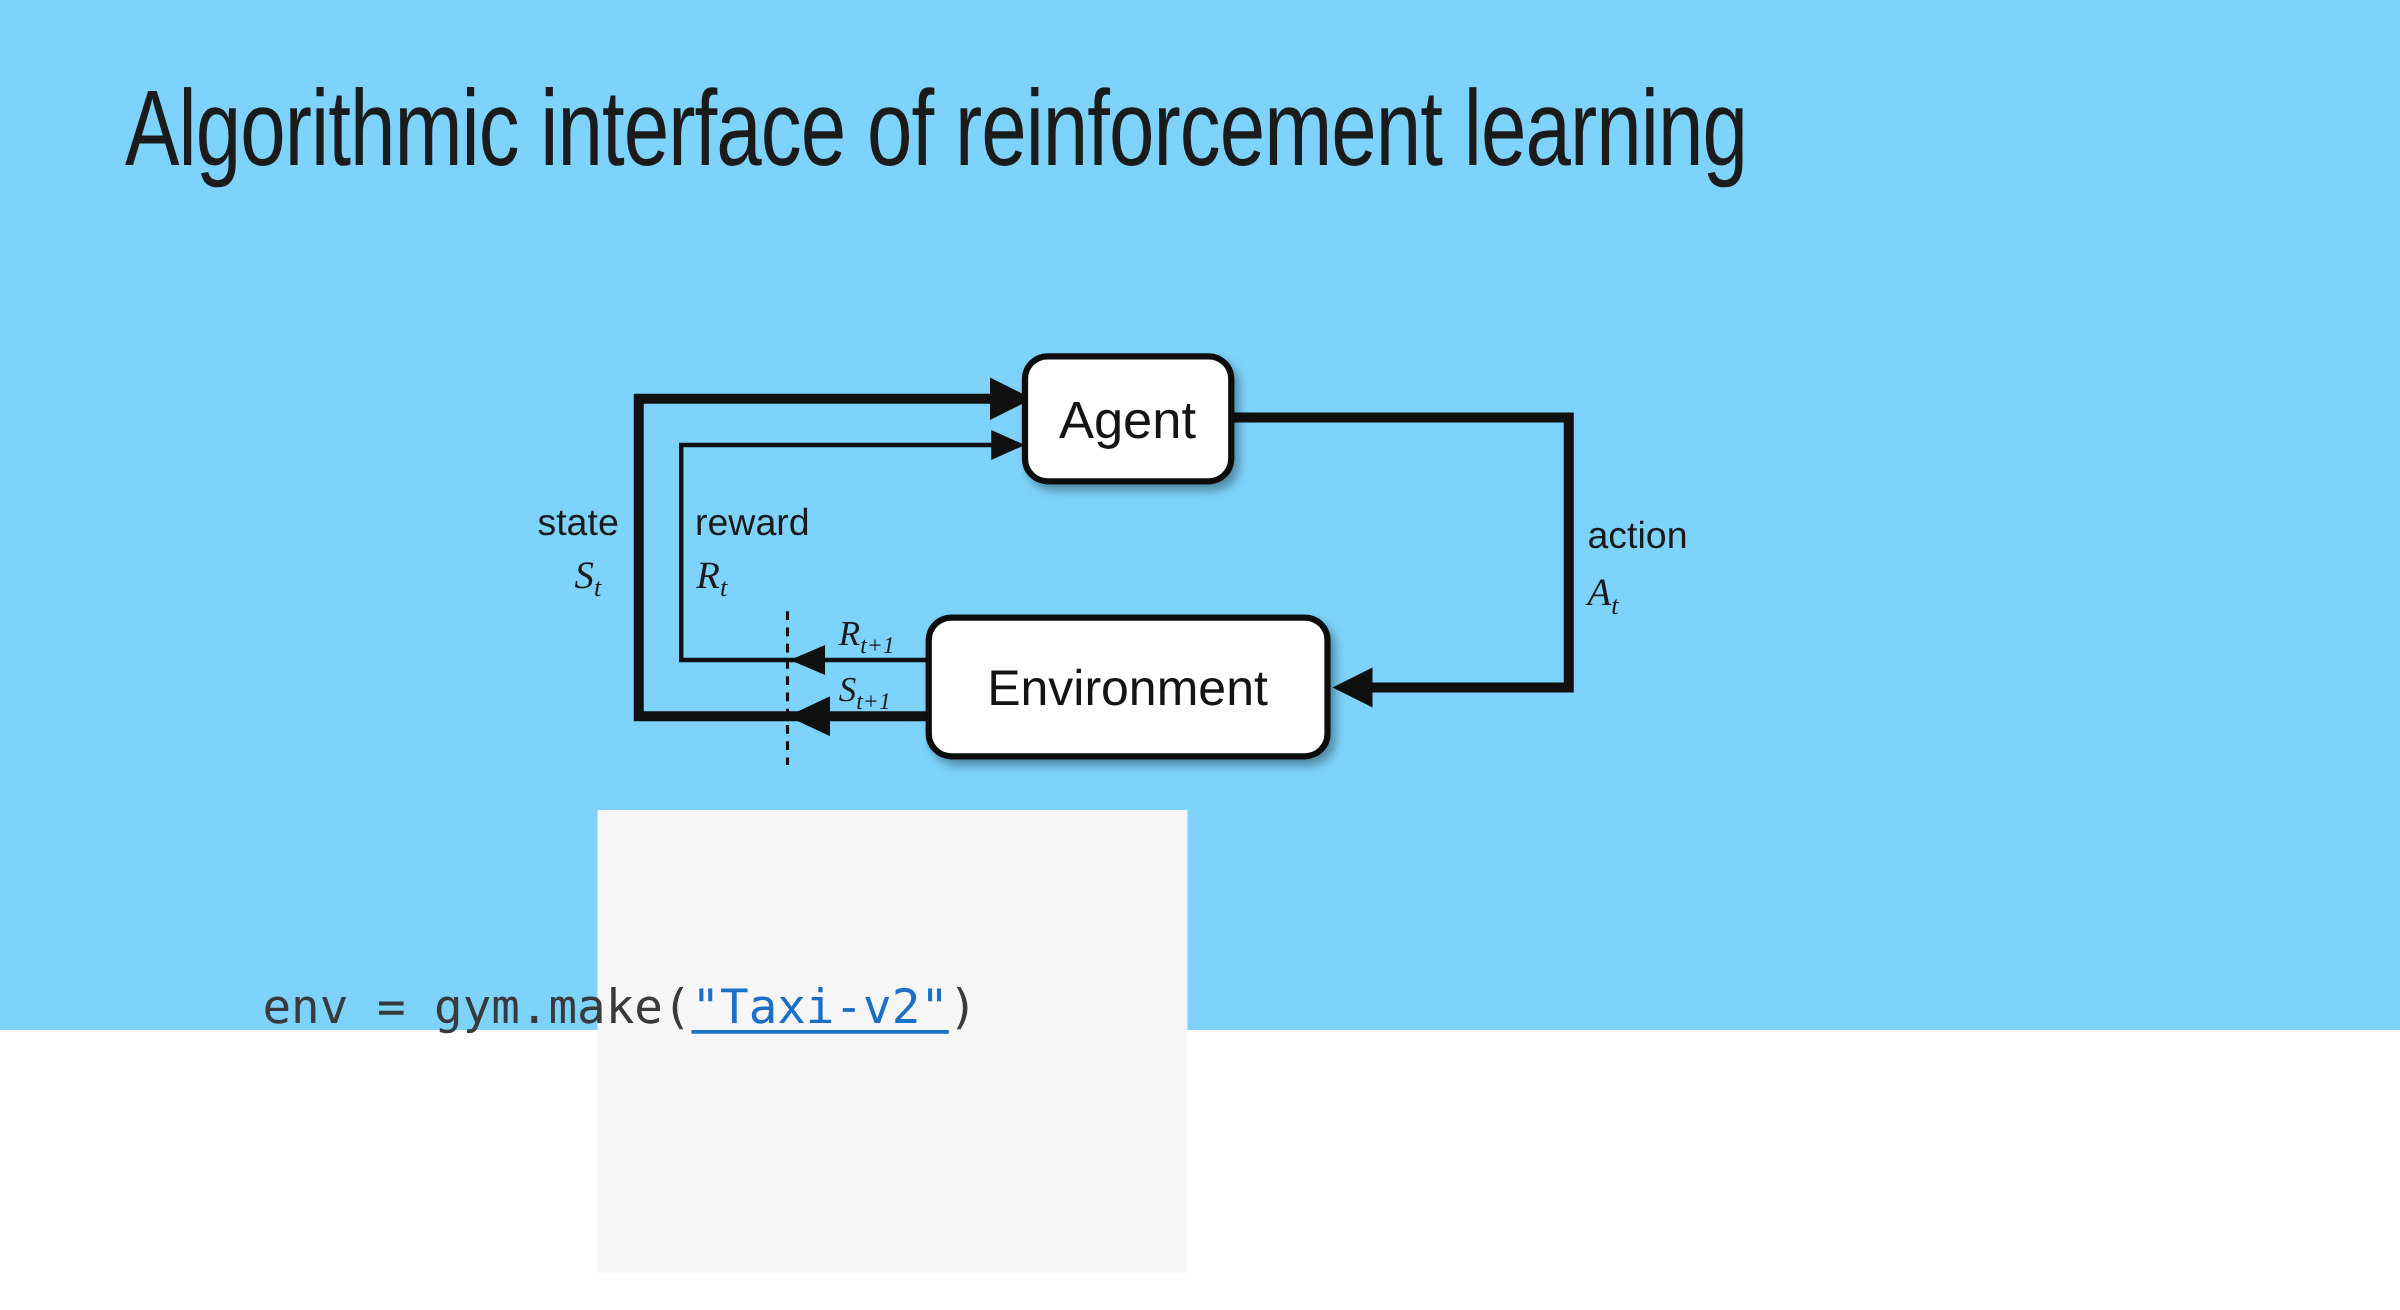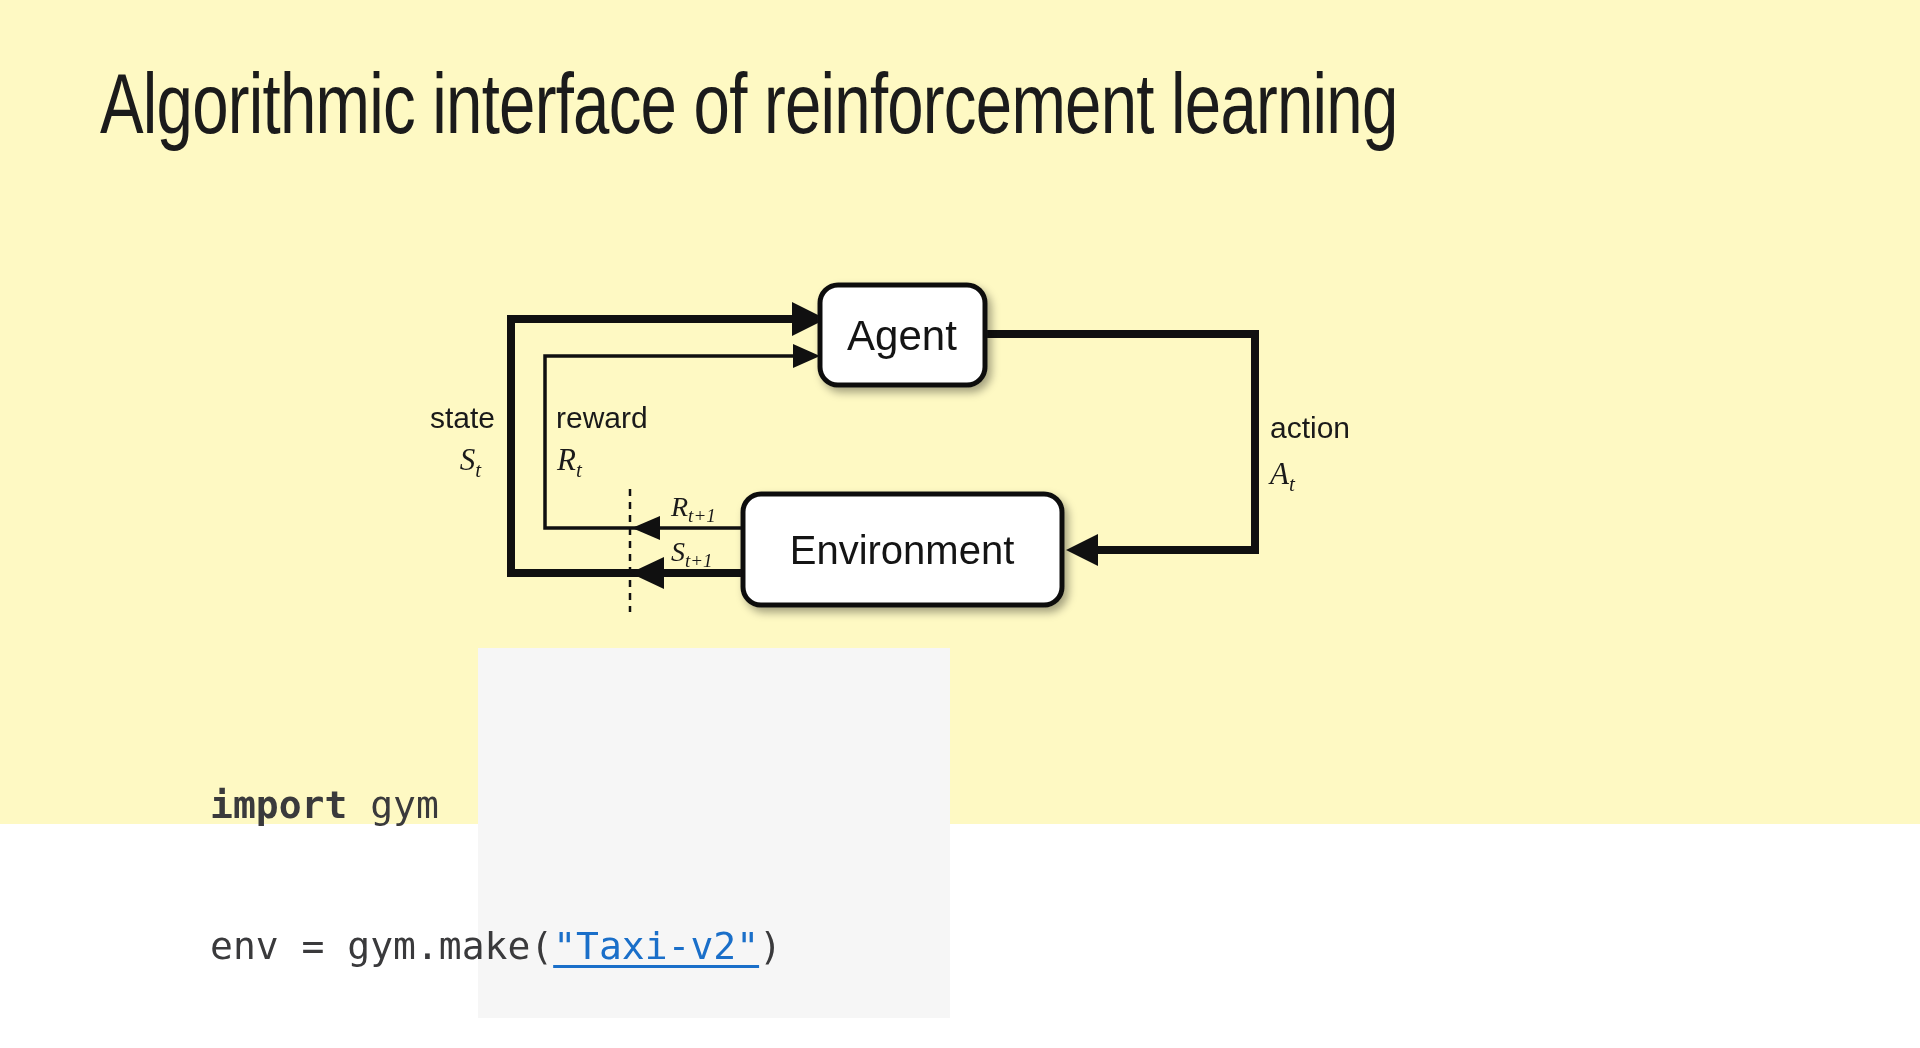--- a/index.html
+++ b/index.html
@@ -1,17 +1,17 @@
 <!DOCTYPE html>
 <html><head>
 <meta charset="utf-8">
 <style>
   html,body{margin:0;padding:0;}
   body{width:1920px;height:1048px;overflow:hidden;background:#ffffff;}
-  .slide{position:relative;width:1920px;height:824px;background:#fef9c3;font-family:"Liberation Sans",sans-serif;}
+  .slide{position:relative;width:1920px;height:824px;background:#7dd3fc;font-family:"Liberation Sans",sans-serif;}
 
   .title{
     position:absolute;left:100px;top:60px;margin:0;
     font-family:"Liberation Sans",sans-serif;
     font-size:86px;line-height:86px;font-weight:400;
     color:#1b1b1b;white-space:nowrap;letter-spacing:-1px;
     transform:scaleX(0.76);transform-origin:0 0;
   }
 
   .diagram{position:absolute;left:0;top:0;width:1920px;height:1048px;}
@@ -75,21 +75,20 @@
     <text class="sym" x="557" y="470"><tspan>R</tspan><tspan class="sub" dy="7">t</tspan></text>
 
     <text class="sym-sm" x="671" y="516"><tspan>R</tspan><tspan class="sub" dy="6">t+1</tspan></text>
     <text class="sym-sm" x="671" y="561"><tspan>S</tspan><tspan class="sub" dy="6">t+1</tspan></text>
 
     <text class="lbl" x="1270" y="438">action</text>
     <text class="sym" x="1270" y="484"><tspan>A</tspan><tspan class="sub" dy="7">t</tspan></text>
   </svg>
 
   <div class="code">
-    <div class="code-line"><span class="kw">import</span><span> gym</span></div>
     <div class="code-line"><span>env = gym.make(</span><span class="link">"Taxi-v2"</span><span>)</span></div>
     
     
     
     
     
   </div>
 
 </div>
 

